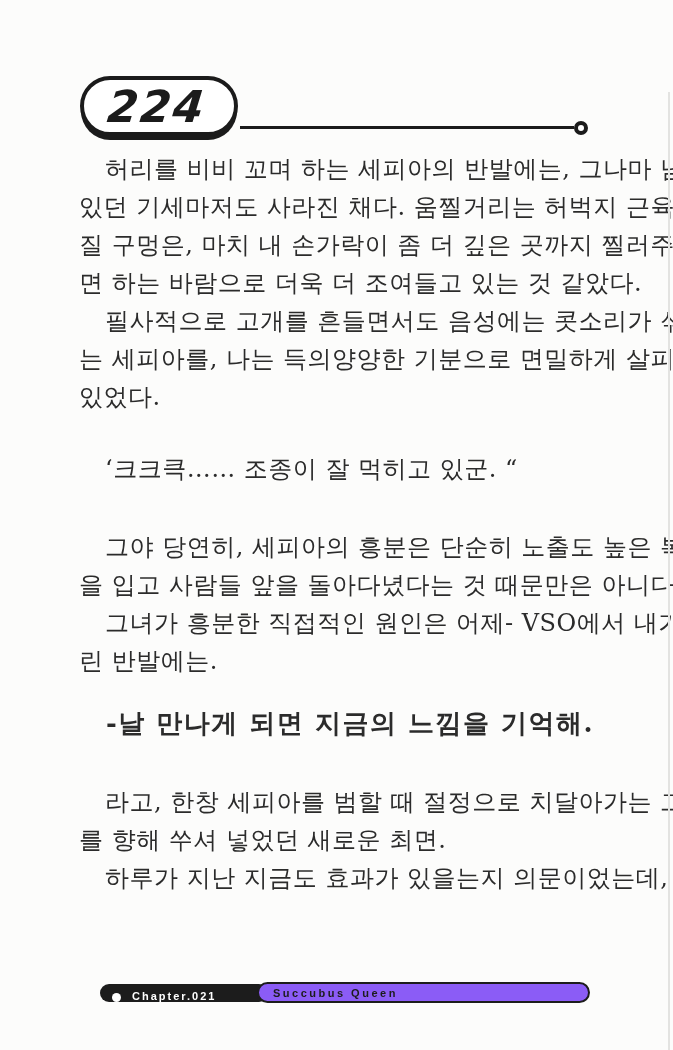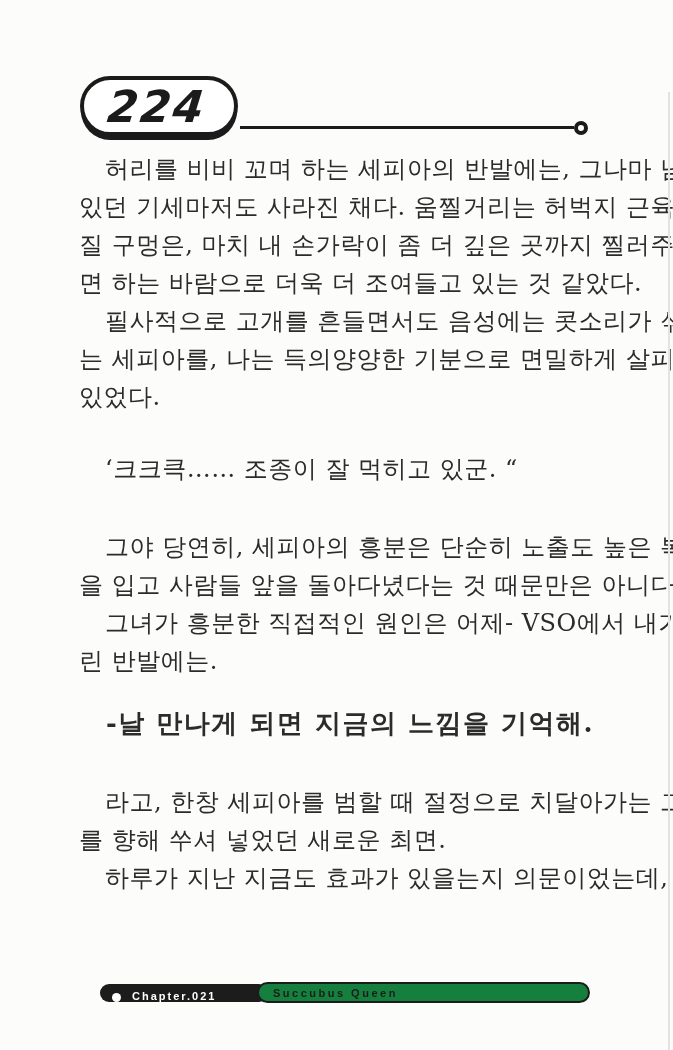--- a/index.html
+++ b/index.html
@@ -36,21 +36,21 @@
     position:absolute; left:100px; top:984px; width:168px; height:18px;
     background:#1c1c1c; border-radius:9px; display:flex; align-items:flex-end;
   }
   .footer-dot { width:9px; height:9px; border-radius:50%; background:#ffffff; margin-left:12px; flex:none; }
   .footer-chapter-label {
     color:#ffffff; font-family:"Liberation Sans","DejaVu Sans",sans-serif;
     font-size:11px; font-weight:bold; letter-spacing:2px; margin-left:11px; padding-top:1px;
   }
   .footer-title {
     position:absolute; left:257px; top:982px; width:333px; height:21px;
-    background:#15803d; border:2px solid #1c1c1c; border-radius:11px;
+    background:#8b5cf6; border:2px solid #1c1c1c; border-radius:11px;
     box-sizing:border-box; display:flex; align-items:center;
   }
   .footer-title-label {
     color:#1c1c1c; font-family:"Liberation Sans","DejaVu Sans",sans-serif;
     font-size:11px; font-weight:bold; letter-spacing:2.5px; margin-left:14px; padding-top:1px;
   }
   
   .page-edge-line { position:absolute; right:3px; top:92px; height:958px; width:2px; background:#e3e3e1; }
 </style>
 </head>

